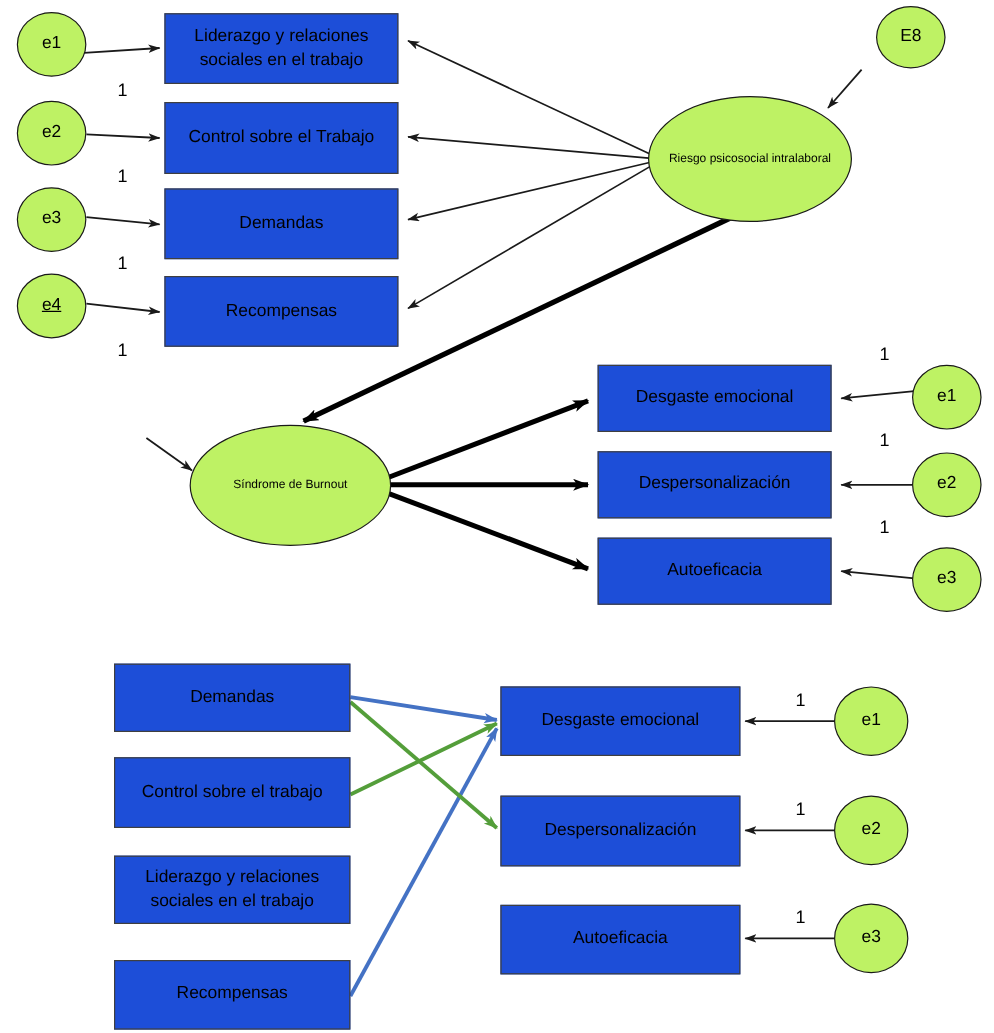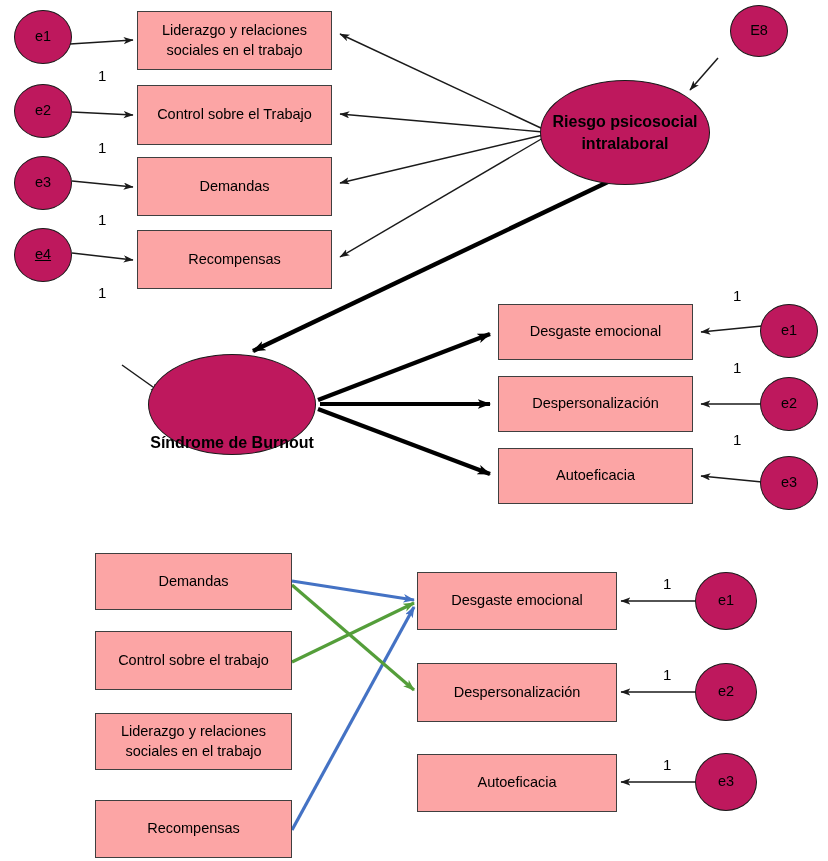--- a/index.html
+++ b/index.html
@@ -31,33 +31,33 @@
     position: absolute;
     box-sizing: border-box;
     display: flex;
     align-items: center;
     justify-content: center;
     text-align: center;
     line-height: 1.35;
   }
   .rect {
     border: 1.6px solid #3f3f3f;
-    background: #fca5a5;
+    background: #1d4ed8;
     font-size: 14.5px;
     padding: 2px 6px;
   }
   .ell {
     border: 1.5px solid #1a1a1a;
-    background: #be185d;
+    background: #bef264;
     border-radius: 50%;
     font-size: 14.5px;
   }
   .latent {
-    font-weight: bold;
-    font-size: 16px;
+    font-weight: normal;
+    font-size: 10px;
   }
   .err {
     font-size: 14.5px;
   }
   .wlabel {
     position: absolute;
     font-size: 15px;
     line-height: 1;
     color: #000000;
   }
@@ -162,21 +162,21 @@
     <span>Recompensas</span>
   </div>
 
   <div class="node ell latent" style="left:540px;top:80px;width:170px;height:105px;">
     <span>Riesgo psicosocial intralaboral</span>
   </div>
   <div class="node ell err" style="left:730px;top:5px;width:58px;height:52px;">
     <span>E8</span>
   </div>
 
-  <div class="node ell latent" style="left:148px;top:354px;width:168px;height:101px;align-items:flex-end;">
+  <div class="node ell latent" style="left:158px;top:354px;width:168px;height:101px;">
     <span>Síndrome de Burnout</span>
   </div>
 
   <div class="node rect" style="left:498px;top:304px;width:195px;height:56px;">
     <span>Desgaste emocional</span>
   </div>
   <div class="node rect" style="left:498px;top:376px;width:195px;height:56px;">
     <span>Despersonalización</span>
   </div>
   <div class="node rect" style="left:498px;top:448px;width:195px;height:56px;">

